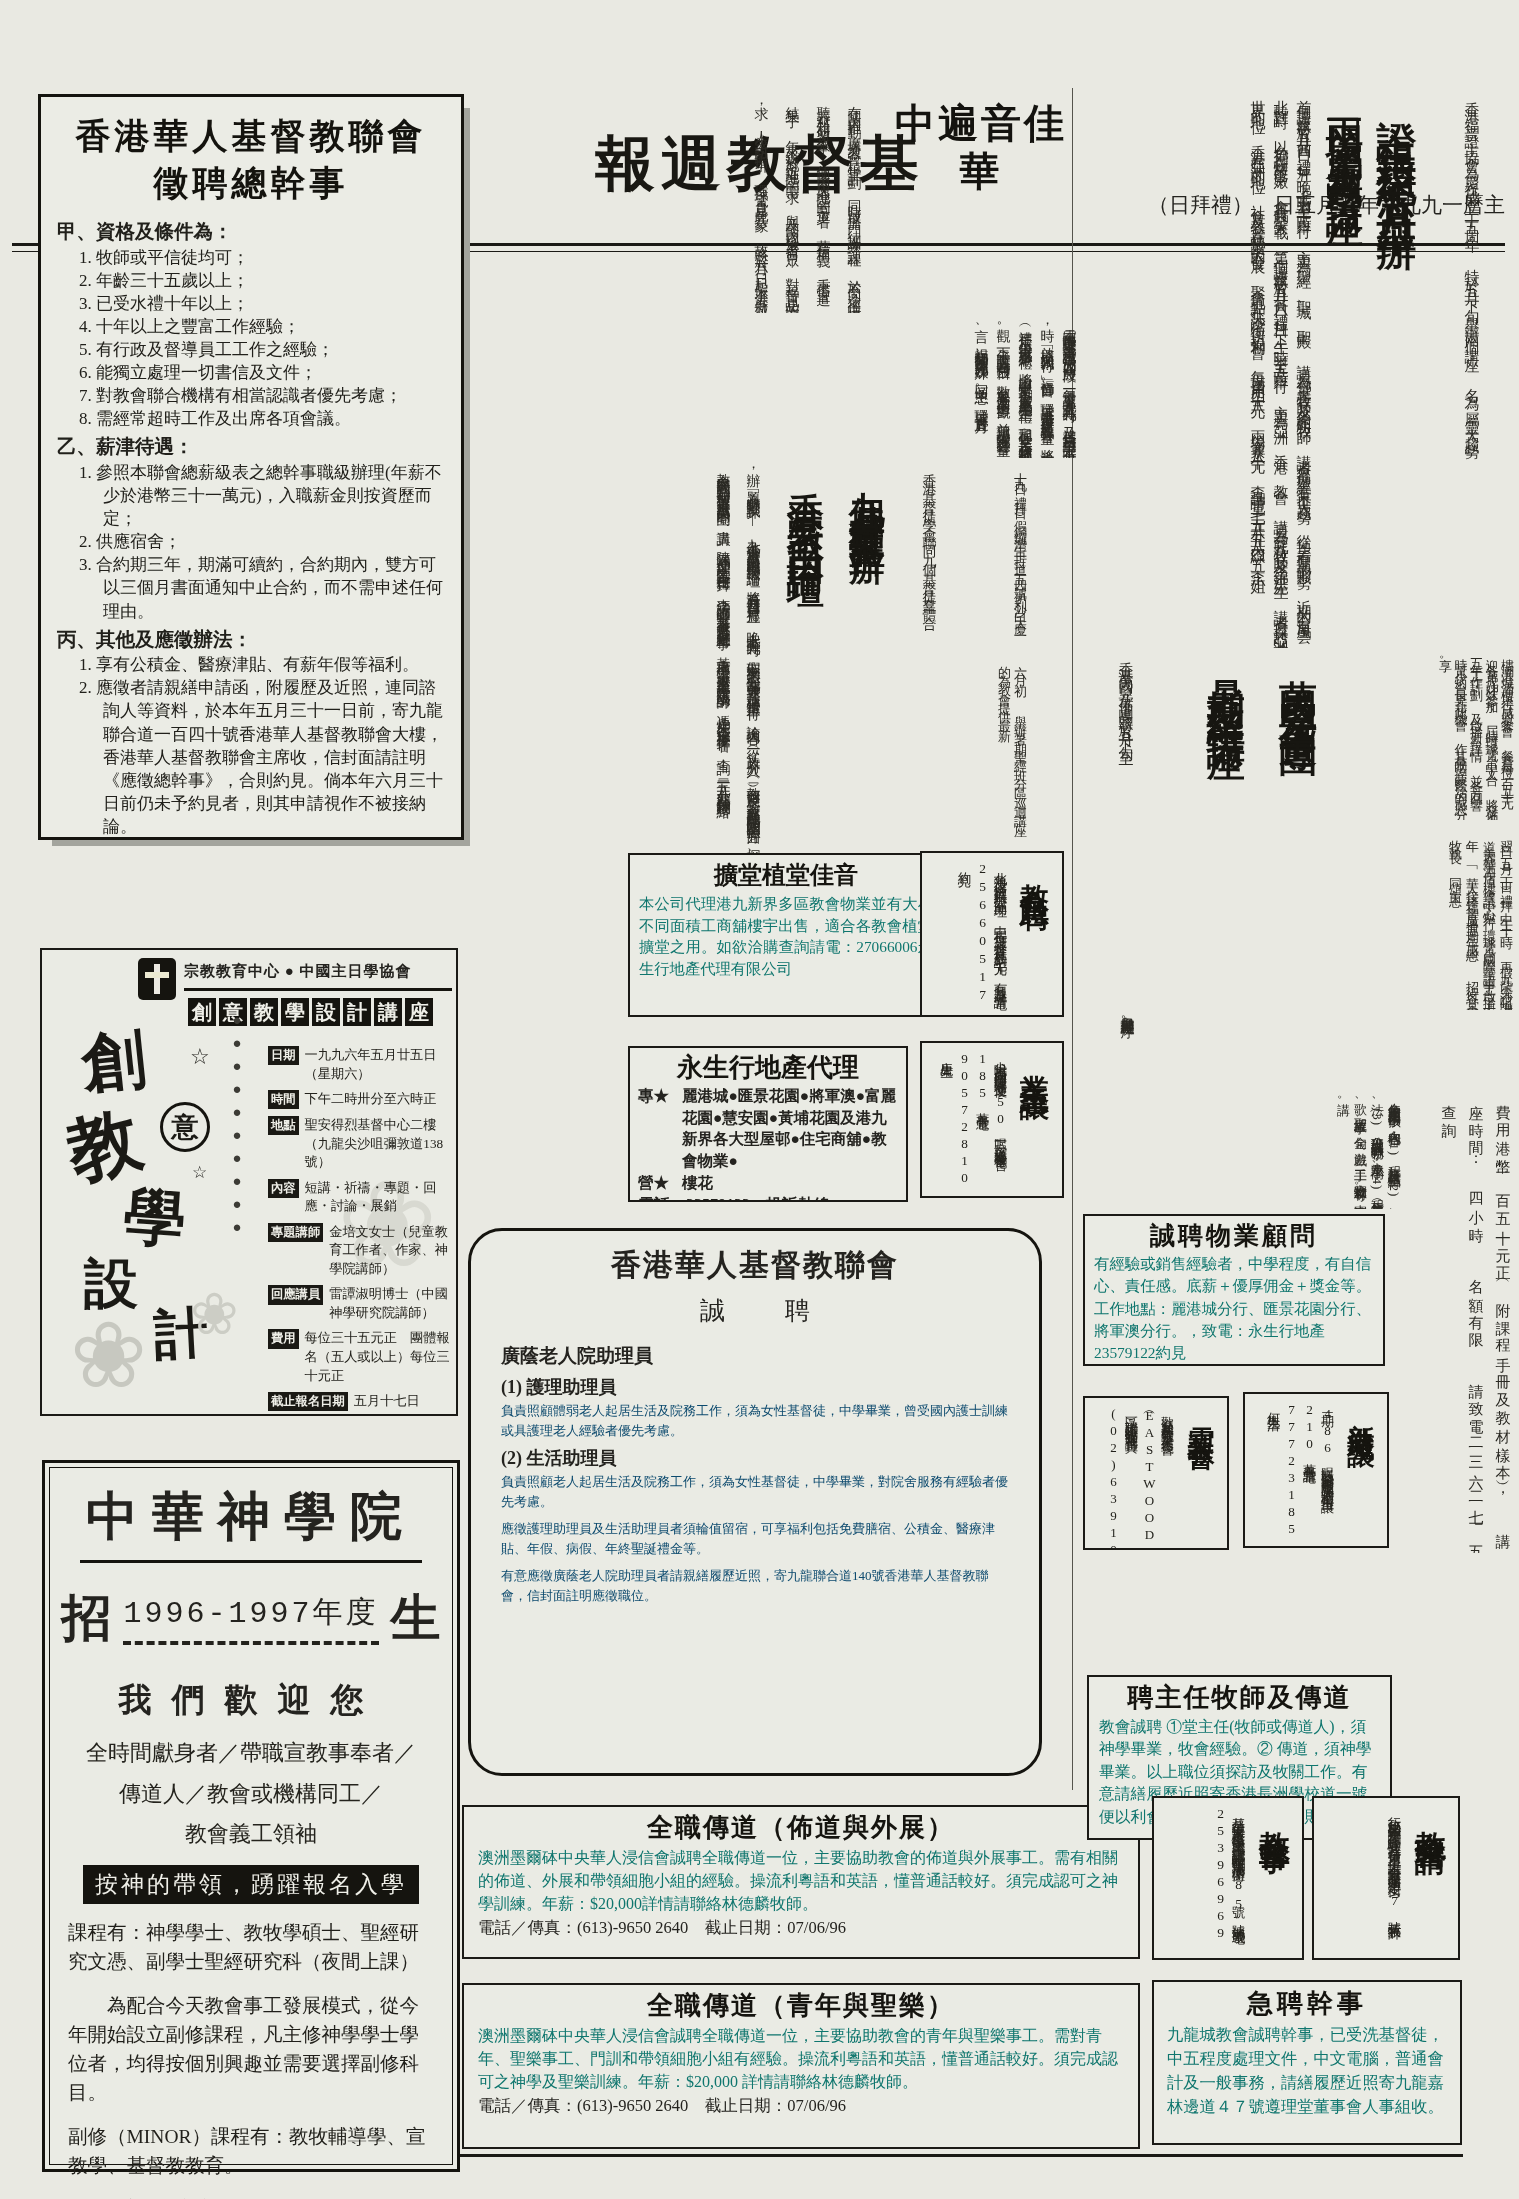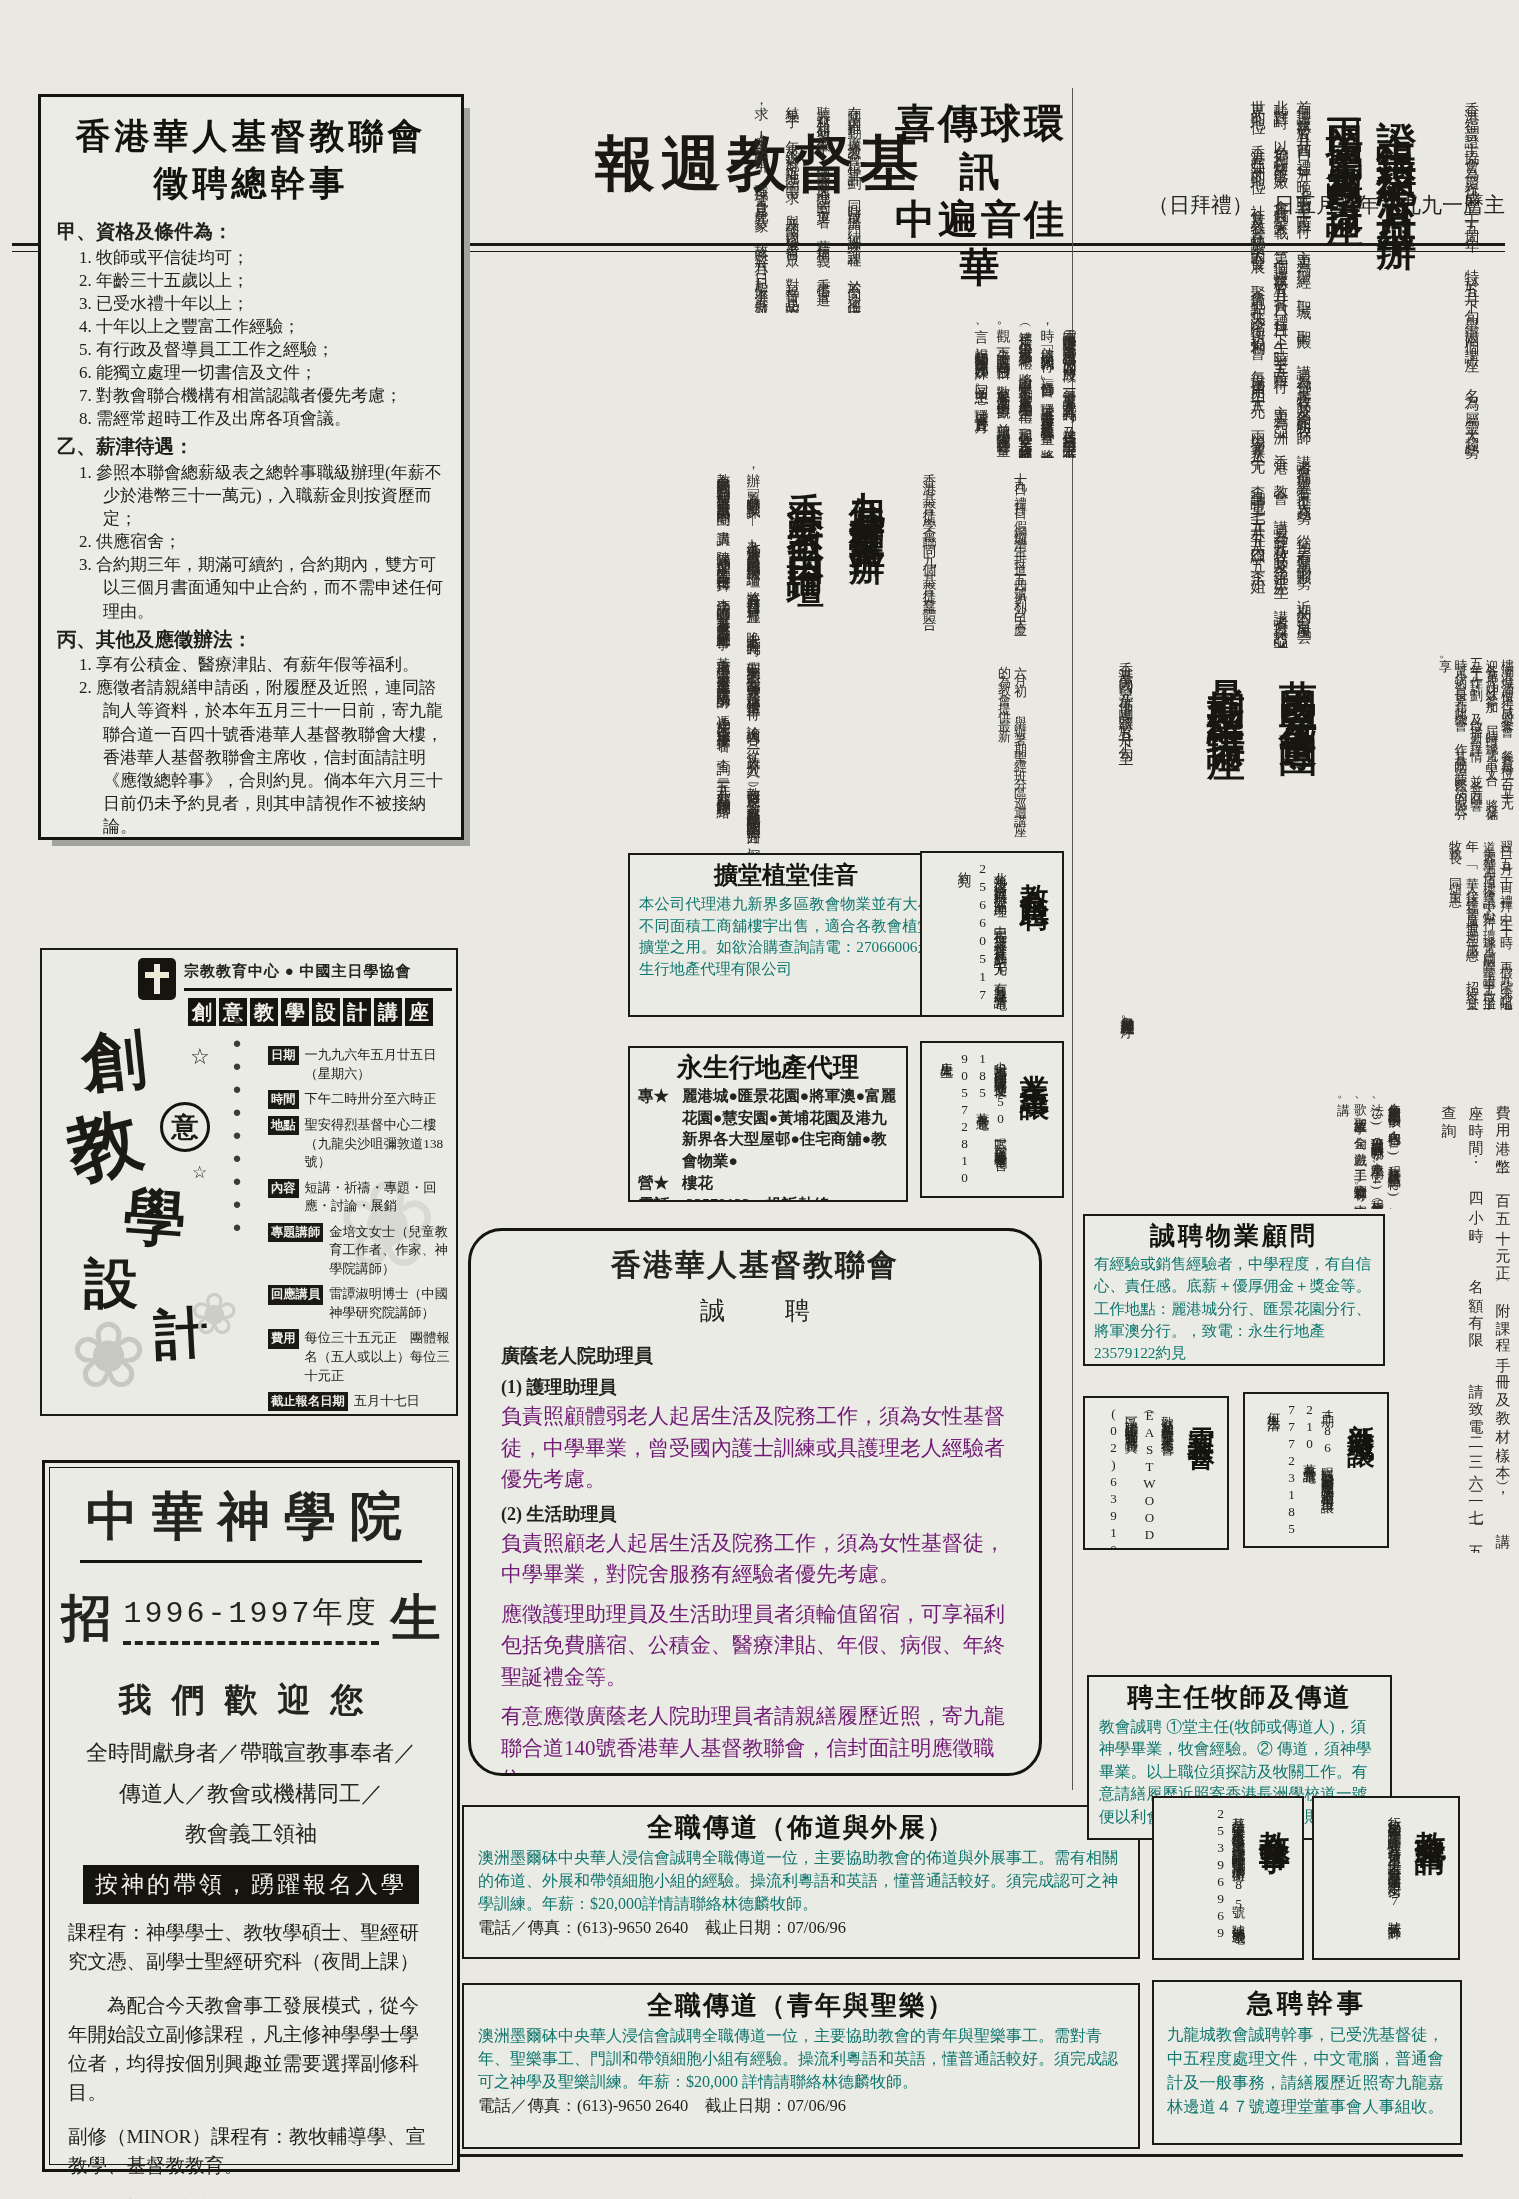--- a/index.html
+++ b/index.html
@@ -95,21 +95,21 @@
   #yongsheng{left:628px;top:1046px;width:280px;height:156px}
   #yongsheng .ht{font-size:26px;margin-top:2px}
   .ys-row{display:flex;font-size:15.5px;font-weight:bold;line-height:1.4;padding:0 8px}
   .ys-row .lb{flex:none;width:44px}
   #ys-phones{font-size:16px;font-weight:bold;padding:2px 8px}
   #guangyin{left:468px;top:1228px;width:574px;height:548px;border:3px solid #15140f;border-radius:34px;background:#eaebe4;box-sizing:border-box;overflow:hidden}
   #gy-org{font-size:30px;font-weight:bold;text-align:center;margin-top:14px;letter-spacing:2px}
   #gy-cp{font-size:25px;text-align:center;letter-spacing:2.4em;text-indent:2.4em;margin-top:8px}
   #gy-sub{font-size:19px;font-weight:bold;margin:16px 0 0 30px}
   .gy-h{font-size:18px;font-weight:bold;margin:6px 0 0 30px}
-  .gy-p{font-size:21px;line-height:1.5;margin:2px 26px 0 30px;color:#701a75}
+  .gy-p{font-size:13px;line-height:1.5;margin:2px 26px 0 30px;color:#0c4a6e}
   #chuandao1{left:462px;top:1805px;width:678px;height:154px}
   #chuandao2{left:462px;top:1983px;width:678px;height:166px}
   .cd .ht{font-size:26px;margin-top:3px;letter-spacing:2px}
   .cd .hb{font-size:16px;line-height:1.45;padding:1px 14px}
   .cd .hc{font-size:16.5px;font-weight:normal;padding:0 14px}
   #wuye{left:1083px;top:1214px;width:302px;height:152px}
   #wuye .ht{font-size:25px;margin-top:3px;letter-spacing:3px}
   #wuye .hb{font-size:15.4px;line-height:1.45;padding:1px 9px}
   #pinzhuren{left:1087px;top:1675px;width:305px;height:165px}
   #pinzhuren .ht{font-size:26px;margin-top:3px;letter-spacing:2px}
@@ -144,21 +144,20 @@
 <body>
 
 <div id="hdr-left" class="abs rtl">第一六五四期　第八版</div>
 <div id="masthead" class="abs rtl">基督教週報</div>
 <div id="hdr-right" class="abs rtl">主曆一九九六年五月五日　（禮拜日）</div>
 <div id="hdr-rule" class="abs"></div>
 <div id="vr1" class="abs"></div>
 <div id="bottomrule" class="abs"></div>
 
 <div id="a1-headline" class="abs">
-  <div class="rtl">環球傳喜訊</div>
   <div class="rtl">佳音遍中華</div>
 </div>
 <div id="a1-banda" class="abs vt">在國內推動「廣播教會」植堂計劃，同時啟播「門徒訓練」課程；於不同途徑中提供收聽器材和研習教本，使國內廣大地區的慕道者，藉信稱義，秉信宣道，多結果子。年來鑑於鄰近地區的需求，與及國內移港者日眾，對福音訊息的追求，人生路向的指引，環球電台見此異象，故將於六月一日起假本港新城</div>
 <div id="a1-bandb" class="abs vt">電台國際環球電台的采訊台（中波一〇四四波段），每週一至五晚上八至九時，及禮拜六和日的早上十一時至十二時，啟播「與我同行！」福音節目。環球電台香港辦事處新址並錄音室，將於本年五月十八日（禮拜六）上午舉行感恩奉獻禮，將由該台中文事工創會人威廉奧馬先生主禮，和現任中文台長黃少炳牧師接待參觀。下午二時至五時為開放日，歡迎各界人士及同道參觀；並試用設備先進之錄音室，錄下數言、祝福和問候國內弟兄姊妹，同頌主恩。環球電台於五月</div>
 <div id="a1-bandc" class="abs vt">十九日（禮拜日）假銅鑼灣告士打道二五四號伊利沙白大廈二</div>
 <div id="a1-tail1" class="abs vt">樓潮港城酒樓舉行感恩餐會，餐費每位一百五十元，歡迎各弟兄姊妹參加；屆時環球電台中文台，將發佈未來五年工作計劃，及啟播新台詳情，並各方回響。屆時黃少炳台長更藉此機會，作其鼻咽癌蒙醫治的感恩分享。</div>
 <div id="a1-tail2" class="abs vt">翌日（五月二十日）禮拜一中午十二時，再假九龍尖沙咀彌敦道美麗華酒店頂樓會議中心舉行「環球電台國際華語事工啟播十九周年」、「華人接棒福音廣播五周年感恩」，招待各堂會教牧執長，同頌主恩。</div>
 
 <div id="a2-intro" class="abs vt">香港福音證主協會為慶祝成立二十五周年，特於五月下旬舉辦兩個講座，名為「屬靈大趨勢」。</div>
 <div id="a2-headline" class="abs vhead">

